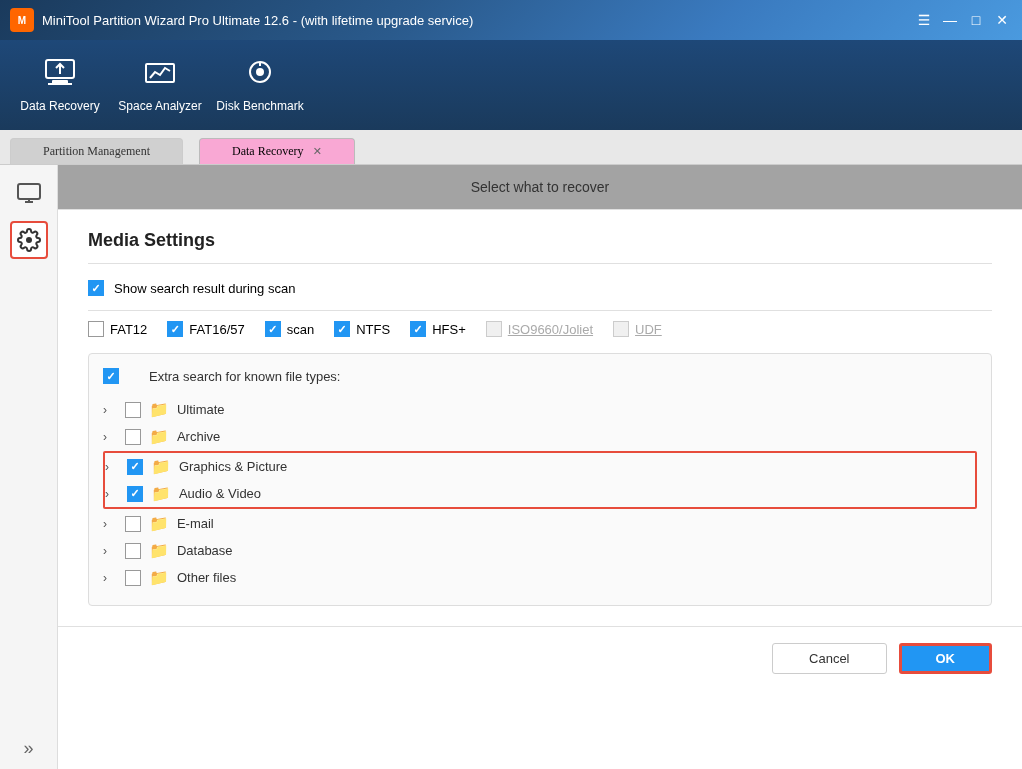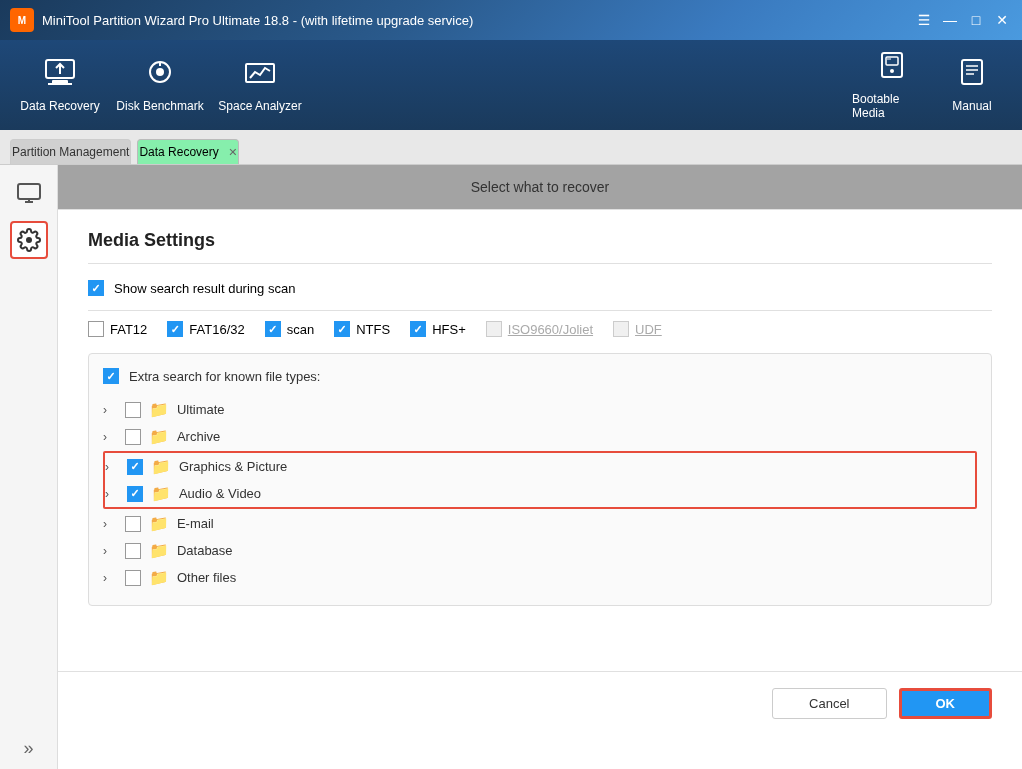--- a/index.html
+++ b/index.html
@@ -56,32 +56,33 @@
     
     .tabs-bar {
       background: #e8e8e8;
       border-bottom: 1px solid #ccc;
       display: flex;
       align-items: flex-end;
       padding: 6px 0 0 10px;
       height: 35px;
     }
     .tab {
-      padding: 5px 1px;
+      padding: 5px 32px;
       border: 1px solid #ccc;
       border-bottom: none;
       background: #d0d0d0;
       cursor: pointer;
       border-radius: 4px 4px 0 0;
       font-size: 12px;
       color: #333;
-      margin-right: 6px;
+      margin-right: 16px;
+      font-family: Liberation Serif, serif;
     }
     .tab.active {
-      background: #86efac;
+      background: #f9a8d4;
       font-weight: 500;
       color: #000;
       border-color: #bbb;
     }
     .tab-close { margin-left: 6px; color: #666; font-size: 11px; cursor: pointer; }
 
     
     .main-area {
       display: flex;
       height: calc(769px - 40px - 90px - 35px);
@@ -200,21 +201,21 @@
       border-radius: 4px;
       padding: 14px;
       background: #fafafa;
     }
     .file-types-header {
       display: flex;
       align-items: center;
       gap: 10px;
       margin-bottom: 12px;
     }
-    .file-types-label { font-size: 13px; color: #333; }
+    .file-types-label { font-size: 13px; color: #333; margin-left: 20px; }
 
     .file-type-row {
       display: flex;
       align-items: center;
       gap: 8px;
       padding: 4px 0;
       font-size: 13px;
       color: #333;
     }
     .expand-arrow { 
@@ -225,21 +226,20 @@
 
     
     .bottom-bar {
       display: flex;
       justify-content: flex-end;
       align-items: center;
       padding: 16px 30px;
       gap: 12px;
       border-top: 1px solid #e0e0e0;
       background: white;
-      margin-top: 45px;
     }
     .btn {
       padding: 7px 36px;
       border-radius: 3px;
       font-size: 13px;
       cursor: pointer;
       border: 1px solid #ccc;
     }
     .btn-cancel {
       background: white;
@@ -256,21 +256,21 @@
 </head>
 <body>
 
 <div class="title-bar">
   <div class="title-bar-logo">
     <svg width="20" height="20" viewBox="0 0 20 20">
       <circle cx="10" cy="10" r="8" fill="#ff6600"></circle>
       <text x="10" y="14" text-anchor="middle" fill="white" font-size="10" font-weight="bold">M</text>
     </svg>
   </div>
-  <span class="title-bar-text">MiniTool Partition Wizard Pro Ultimate 18.8 - (with lifetime upgrade service)</span>
+  <span class="title-bar-text">MiniTool Partition Wizard Pro Ultimate 12.6 - (with lifetime upgrade service)</span>
   <div class="title-bar-controls">
     <button class="title-bar-btn">☰</button>
     <button class="title-bar-btn">—</button>
     <button class="title-bar-btn">□</button>
     <button class="title-bar-btn">✕</button>
   </div>
 </div>
 
 <div class="toolbar">
   <div class="toolbar-item">
@@ -281,61 +281,37 @@
         <line x1="4" y1="26" x2="28" y2="26" stroke="white" stroke-width="2"></line>
         <path d="M12 10 L16 6 L20 10" stroke="white" stroke-width="2" fill="none"></path>
         <line x1="16" y1="6" x2="16" y2="16" stroke="white" stroke-width="2"></line>
       </svg>
     </span>
     <span>Data Recovery</span>
   </div>
   <div class="toolbar-item">
     <span class="toolbar-item-icon">
       <svg width="32" height="28" viewBox="0 0 32 28" fill="white">
+        <rect x="2" y="6" width="28" height="18" rx="1" fill="none" stroke="white" stroke-width="2"></rect>
+        <polyline points="6,20 11,14 16,17 21,10 26,13" fill="none" stroke="white" stroke-width="2"></polyline>
+      </svg>
+    </span>
+    <span>Space Analyzer</span>
+  </div>
+  <div class="toolbar-item">
+    <span class="toolbar-item-icon">
+      <svg width="32" height="28" viewBox="0 0 32 28" fill="white">
         <circle cx="16" cy="14" r="10" fill="none" stroke="white" stroke-width="2"></circle>
         <circle cx="16" cy="14" r="4" fill="white"></circle>
         <line x1="16" y1="4" x2="16" y2="8" stroke="white" stroke-width="2"></line>
       </svg>
     </span>
     <span>Disk Benchmark</span>
   </div>
-  <div class="toolbar-item">
-    <span class="toolbar-item-icon">
-      <svg width="32" height="28" viewBox="0 0 32 28" fill="white">
-        <rect x="2" y="6" width="28" height="18" rx="1" fill="none" stroke="white" stroke-width="2"></rect>
-        <polyline points="6,20 11,14 16,17 21,10 26,13" fill="none" stroke="white" stroke-width="2"></polyline>
-      </svg>
-    </span>
-    <span>Space Analyzer</span>
-  </div>
-
-  <div class="toolbar-right">
-    <div class="toolbar-item">
-      <span class="toolbar-item-icon">
-        <svg width="30" height="28" viewBox="0 0 30 28" fill="white">
-          <rect x="5" y="2" width="20" height="24" rx="2" fill="none" stroke="white" stroke-width="2"></rect>
-          <rect x="9" y="6" width="12" height="8" rx="1" fill="none" stroke="white" stroke-width="1.5"></rect>
-          <circle cx="15" cy="20" r="2" fill="white"></circle>
-          <line x1="10" y1="8" x2="14" y2="8" stroke="white" stroke-width="1"></line>
-        </svg>
-      </span>
-      <span>Bootable Media</span>
-    </div>
-    <div class="toolbar-item">
-      <span class="toolbar-item-icon">
-        <svg width="28" height="28" viewBox="0 0 28 28" fill="white">
-          <rect x="4" y="2" width="20" height="24" rx="2" fill="none" stroke="white" stroke-width="2"></rect>
-          <line x1="8" y1="8" x2="20" y2="8" stroke="white" stroke-width="1.5"></line>
-          <line x1="8" y1="12" x2="20" y2="12" stroke="white" stroke-width="1.5"></line>
-          <line x1="8" y1="16" x2="16" y2="16" stroke="white" stroke-width="1.5"></line>
-        </svg>
-      </span>
-      <span>Manual</span>
-    </div>
-  </div>
+
 </div>
 
 <div class="tabs-bar">
   <div class="tab">
     <span>Partition Management</span>
   </div>
   <div class="tab active">
     <span>Data Recovery</span>
     <span class="tab-close">✕</span>
   </div>
@@ -384,21 +360,21 @@
 
           <div class="fs-item">
             <div class="checkbox-custom unchecked"></div>
             <span>FAT12</span>
           </div>
 
           <div class="fs-item">
             <div class="checkbox-custom">
               <span class="checkmark">✓</span>
             </div>
-            <span>FAT16/32</span>
+            <span>FAT16/57</span>
           </div>
 
           <div class="fs-item">
             <div class="checkbox-custom">
               <span class="checkmark">✓</span>
             </div>
             <span>scan</span>
           </div>
 
           <div class="fs-item">

